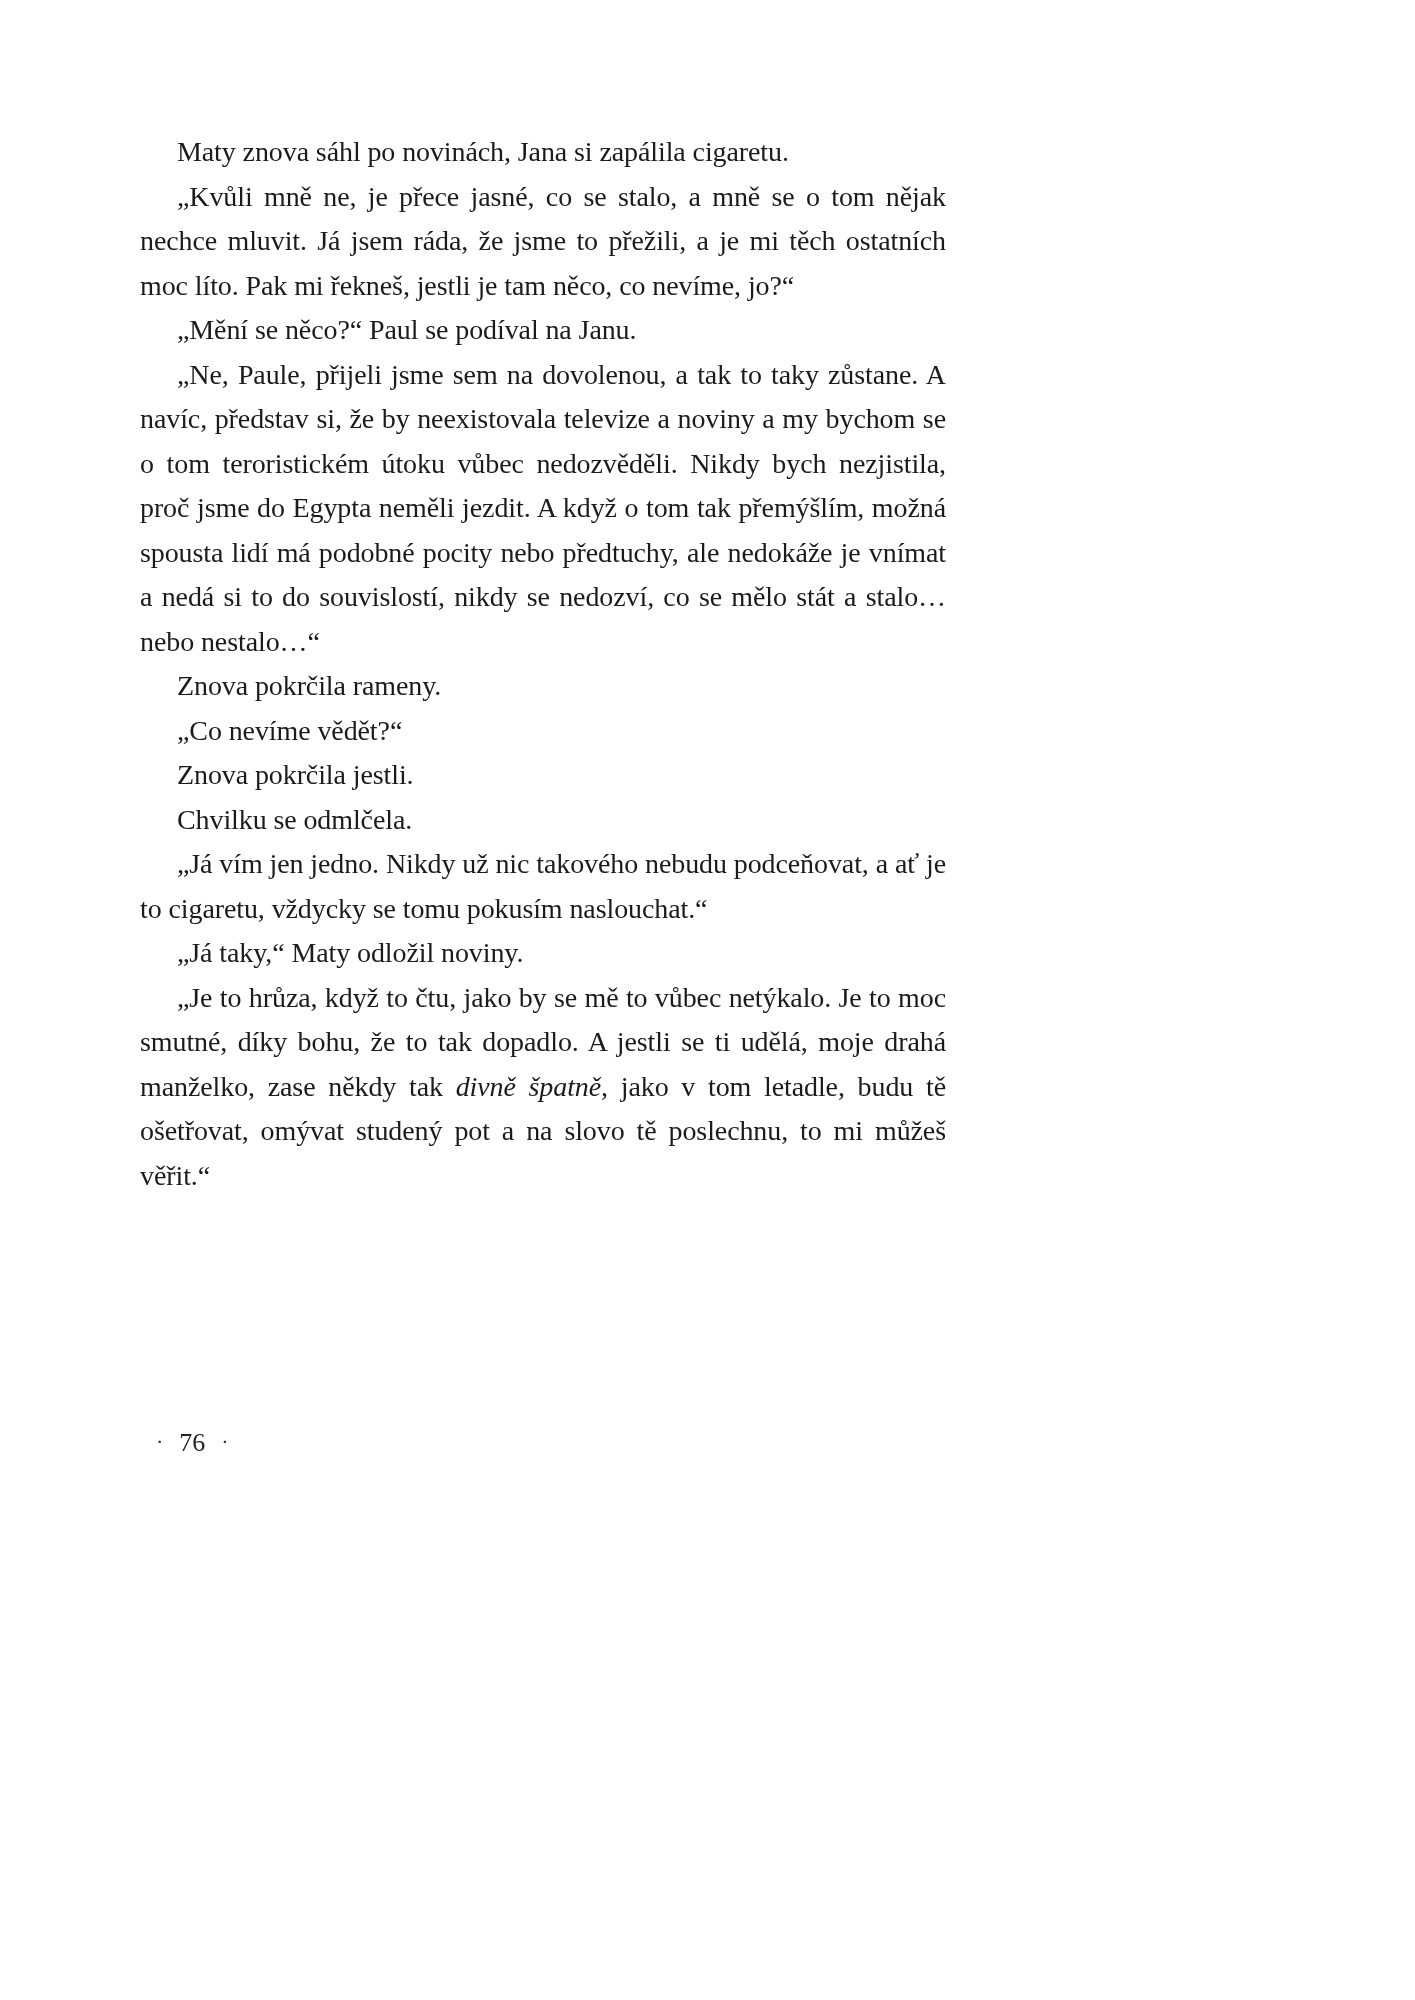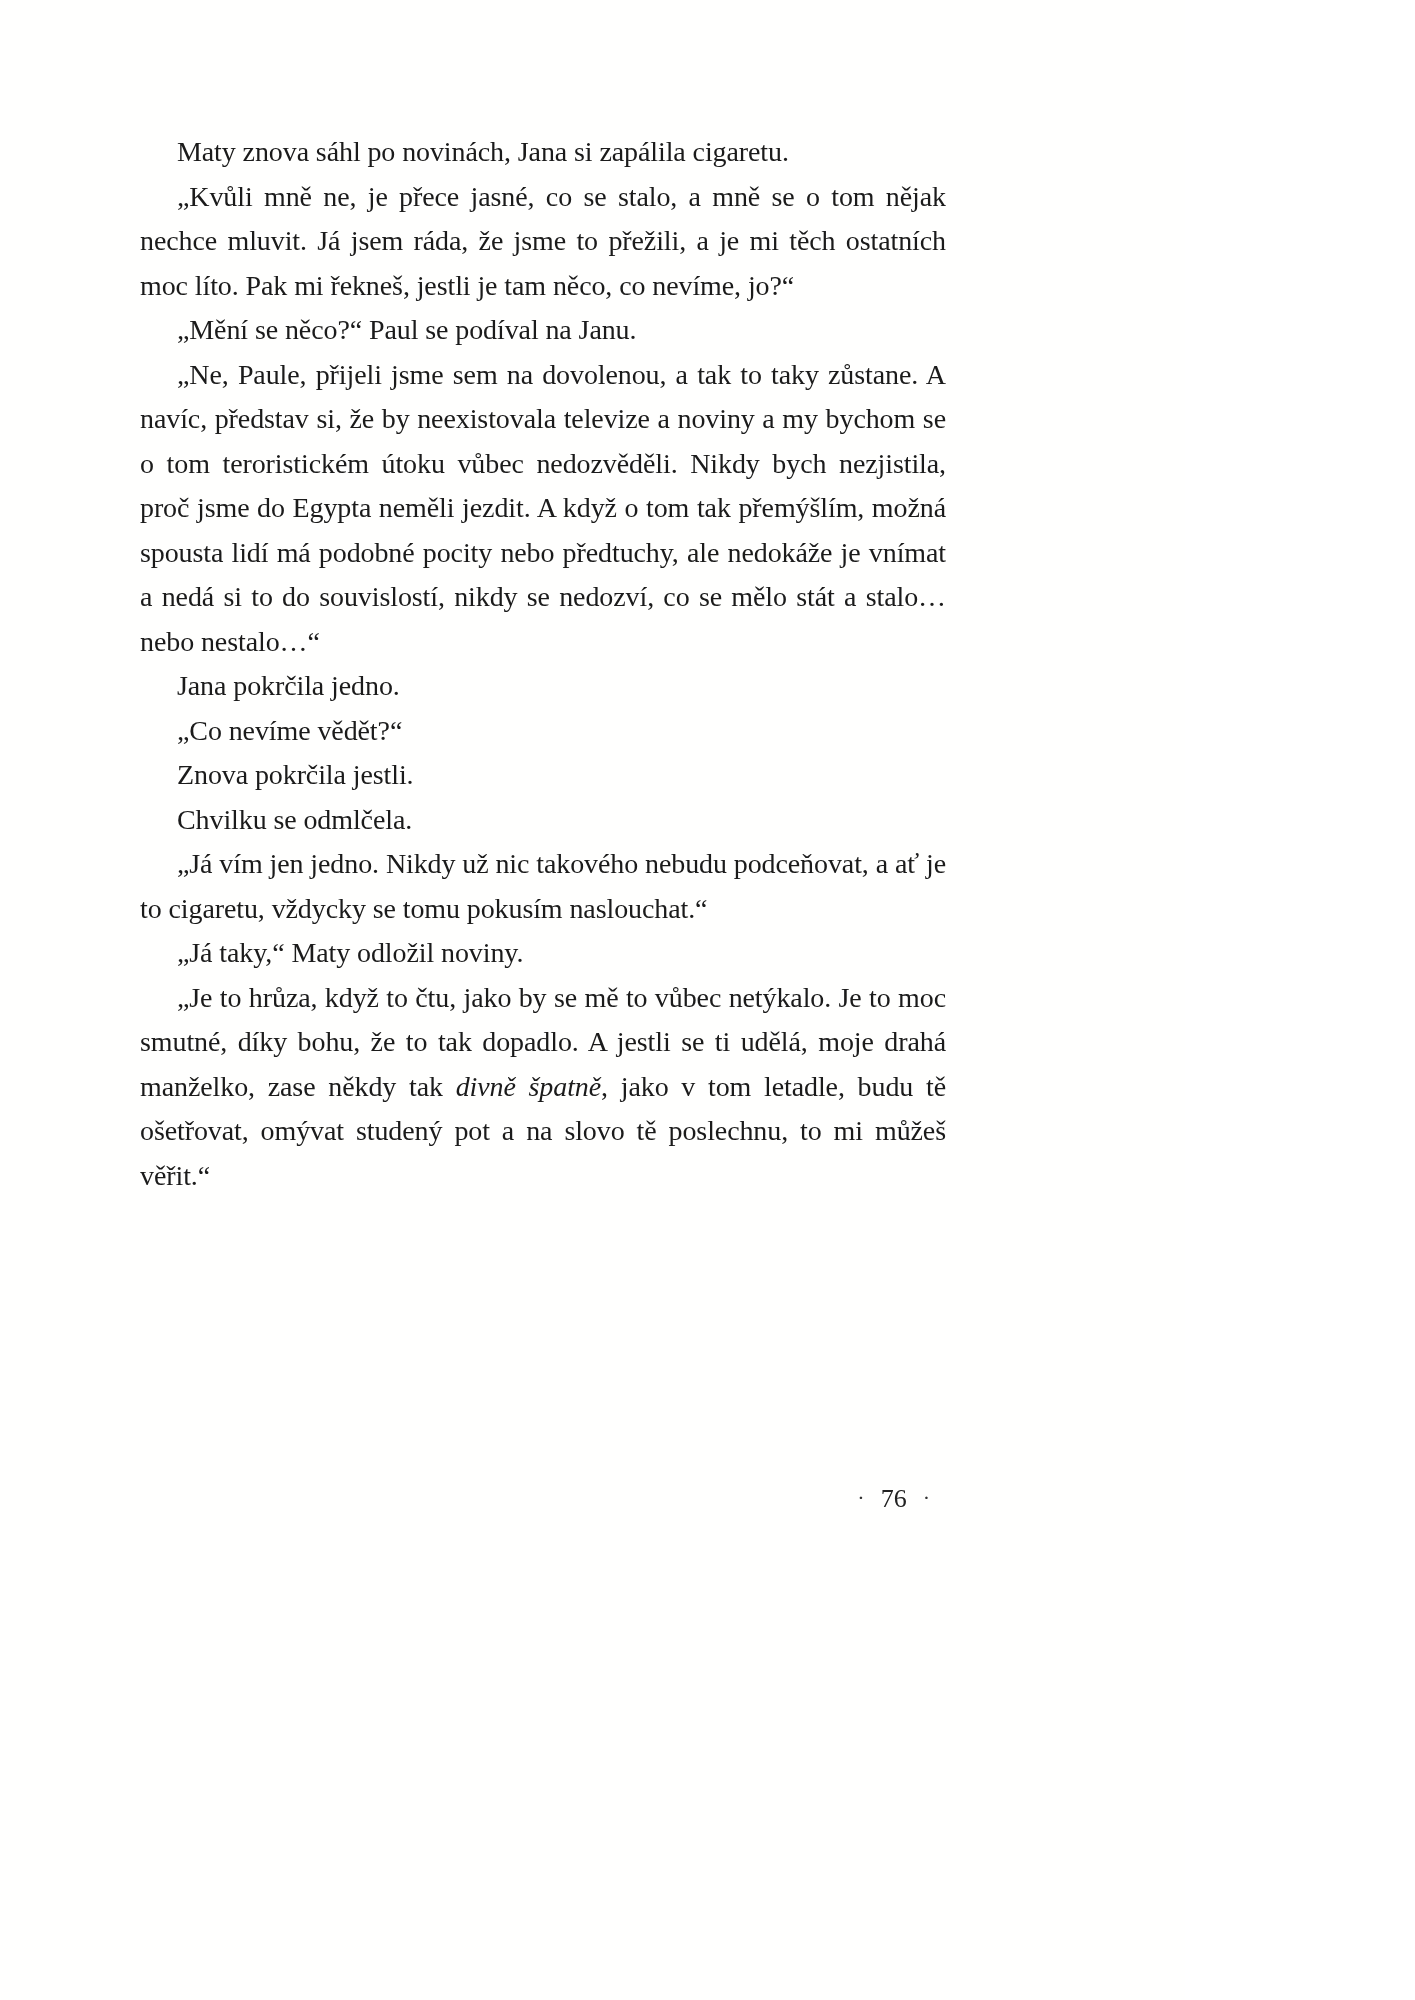--- a/index.html
+++ b/index.html
@@ -30,23 +30,23 @@
     margin: 0;
     padding: 0;
     text-indent: 37px;
   }
   .emph {
     font-style: italic;
   }
   .page-number {
     position: absolute;
     left: 140px;
-    top: 1484px;
+    top: 1428px;
     width: 806px;
-    text-align: right;
+    text-align: left;
     font-size: 26px;
     color: #222222;
   }
   .page-number .sep {
     display: inline-block;
     margin: 0 16px;
     font-size: 22px;
     vertical-align: 2px;
     color: #333333;
   }
@@ -54,21 +54,21 @@
 </head>
 <body>
 
 <div class="page">
 
   <div class="text-block">
     <p>Maty znova sáhl po novinách, Jana si zapálila cigaretu.</p>
     <p>„Kvůli mně ne, je přece jasné, co se stalo, a mně se o tom nějak nechce mluvit. Já jsem ráda, že jsme to přežili, a je mi těch ostatních moc líto. Pak mi řekneš, jestli je tam něco, co nevíme, jo?“</p>
     <p>„Mění se něco?“ Paul se podíval na Janu.</p>
     <p>„Ne, Paule, přijeli jsme sem na dovolenou, a tak to taky zůstane. A navíc, představ si, že by neexistovala televize a noviny a my bychom se o tom teroristickém útoku vůbec nedozvěděli. Nikdy bych nezjistila, proč jsme do Egypta neměli jezdit. A když o tom tak přemýšlím, možná spousta lidí má podobné pocity nebo předtuchy, ale nedokáže je vnímat a nedá si to do souvislostí, nikdy se nedozví, co se mělo stát a stalo… nebo nestalo…“</p>
-    <p>Jana pokrčila jedno.</p>
+    <p>Znova pokrčila rameny.</p>
     <p>„Co nevíme vědět?“</p>
     <p>Znova pokrčila jestli.</p>
     <p>Chvilku se odmlčela.</p>
     <p>„Já vím jen jedno. Nikdy už nic takového nebudu podceňovat, a ať je to cigaretu, vždycky se tomu pokusím naslouchat.“</p>
     <p>„Já taky,“ Maty odložil noviny.</p>
     <p><span>„Je to hrůza, když to čtu, jako by se mě to vůbec netýkalo. Je to moc smutné, díky bohu, že to tak dopadlo. A jestli se ti udělá, moje drahá manželko, zase někdy tak </span><i class="emph">divně špatně</i><span>, jako v tom letadle, budu tě ošetřovat, omývat studený pot a na slovo tě poslechnu, to mi můžeš věřit.“</span></p>
   </div>
 
   <div class="page-number">
     <span class="sep">·</span><span>76</span><span class="sep">·</span>

